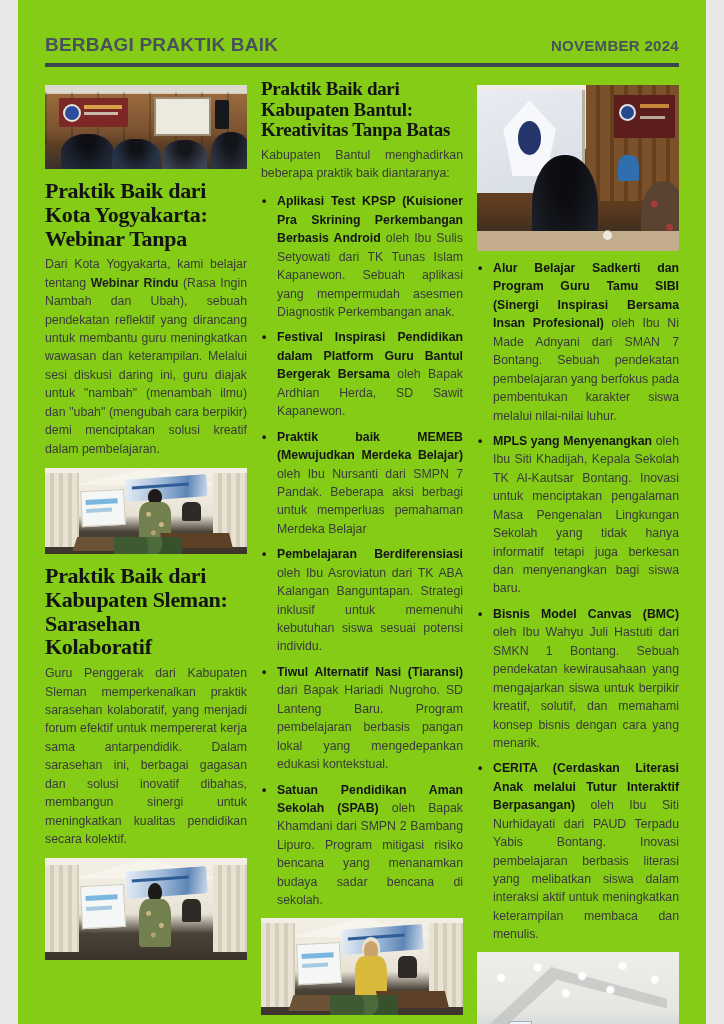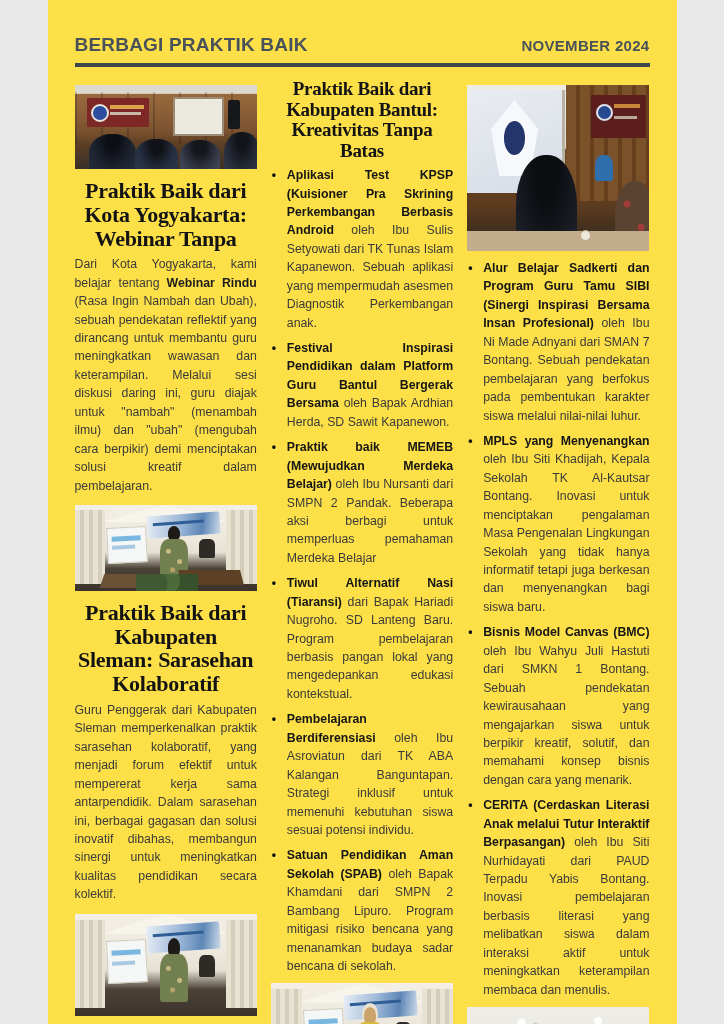--- a/index.html
+++ b/index.html
@@ -1,34 +1,34 @@
 <!DOCTYPE html>
 <html><head>
 <meta charset="utf-8">
 <style>
   html,body{margin:0;padding:0;}
   body{background:#e8e8e8;}
   .page{
-    position:relative;width:629px;height:1024px;margin:0 auto;
-    background:#fde047;overflow:hidden;
+    position:relative;width:688px;height:1024px;margin:0 auto;
+    background:#84cc16;overflow:hidden;
     font-family:"Liberation Sans",sans-serif;color:#3b3b3b;
   }
   
   .masthead{padding:34px 27px 0 27px;}
   .masthead-row{display:flex;justify-content:space-between;align-items:baseline;}
   .mast-title{font-size:19px;font-weight:700;letter-spacing:.2px;color:#49525A;}
   .mast-date{font-size:15px;font-weight:700;letter-spacing:.3px;color:#49525A;}
   .mast-rule{height:4px;background:#3E464E;margin-top:7px;}
   
   .cols{display:grid;grid-template-columns:1fr 1fr 1fr;gap:14px;padding:12px 27px 0 27px;height:960px;overflow:hidden;}
   .col{min-width:0;}
   p.body{font-size:12.3px;line-height:1.5;text-align:justify;margin:0 0 10px 0;color:#3a3a3a;}
   p.body b{color:#1d1d1d;}
   h2.sec{font-family:"Liberation Serif",serif;font-weight:700;color:#131313;
-         line-height:1.08;letter-spacing:-.3px;margin:10px 0 5px 0;text-align:center;}
+         line-height:1.08;letter-spacing:-.3px;margin:10px 0 5px 0;}
   .col1 h2.sec{font-size:22px;}
   .col2 h2.sec{font-size:19px;margin-top:0;}
   
   ul.blist{list-style:none;margin:4px 0 8px 0;padding:0;}
   ul.blist li{position:relative;padding-left:16px;margin:0 0 7px 0;
               font-size:12.3px;line-height:1.5;text-align:justify;color:#3a3a3a;}
   ul.blist li::before{content:"•";position:absolute;left:1px;top:0;color:#111;font-weight:700;}
   ul.blist b{color:#151515;}
   
   .photo{position:relative;width:100%;overflow:hidden;margin:6px 0 8px 0;background:#cfc9bd;}
@@ -191,27 +191,28 @@
         <div class="person">
             <div class="head"></div>
             <div class="shirt"></div>
           </div>
 
       </div>
     </div>
 
     <div class="col col2">
       <h2 class="sec">Praktik Baik dari Kabupaten Bantul: Kreativitas Tanpa Batas</h2>
+      <p class="body">Kabupaten Bantul menghadirkan beberapa praktik baik diantaranya:</p>
 
       <ul class="blist">
         <li><b>Aplikasi Test KPSP (Kuisioner Pra Skrining Perkembangan Berbasis Android</b><span> oleh Ibu Sulis Setyowati dari TK Tunas Islam Kapanewon. Sebuah aplikasi yang mempermudah asesmen Diagnostik Perkembangan anak.</span></li>
         <li><b>Festival Inspirasi Pendidikan dalam Platform Guru Bantul Bergerak Bersama</b><span> oleh Bapak Ardhian Herda, SD Sawit Kapanewon.</span></li>
-        <li><b>Praktik baik MEMEB (Mewujudkan Merdeka Belajar)</b><span> oleh Ibu Nursanti dari SMPN 2 Pandak. Beberapa aksi berbagi untuk memperluas pemahaman Merdeka Belajar</span></li>
+        <li><b>Praktik baik MEMEB (Mewujudkan Merdeka Belajar)</b><span> oleh Ibu Nursanti dari SMPN 7 Pandak. Beberapa aksi berbagi untuk memperluas pemahaman Merdeka Belajar</span></li>
+        <li><b>Pembelajaran Berdiferensiasi</b><span> oleh Ibu Asroviatun dari TK ABA Kalangan Banguntapan. Strategi inklusif untuk memenuhi kebutuhan siswa sesuai potensi individu.</span></li>
         <li><b>Tiwul Alternatif Nasi (Tiaransi)</b><span> dari Bapak Hariadi Nugroho. SD Lanteng Baru. Program pembelajaran berbasis pangan lokal yang mengedepankan edukasi kontekstual.</span></li>
-        <li><b>Pembelajaran Berdiferensiasi</b><span> oleh Ibu Asroviatun dari TK ABA Kalangan Banguntapan. Strategi inklusif untuk memenuhi kebutuhan siswa sesuai potensi individu.</span></li>
         <li><b>Satuan Pendidikan Aman Sekolah (SPAB)</b><span> oleh Bapak Khamdani dari SMPN 2 Bambang Lipuro. Program mitigasi risiko bencana yang menanamkan budaya sadar bencana di sekolah.</span></li>
       </ul>
 
       <div class="photo conf ph-d">
         <div class="roof"></div>
           <div class="curt-l"></div>
           <div class="curt-r"></div>
         <div class="banner">
             <s></s>
           </div>

